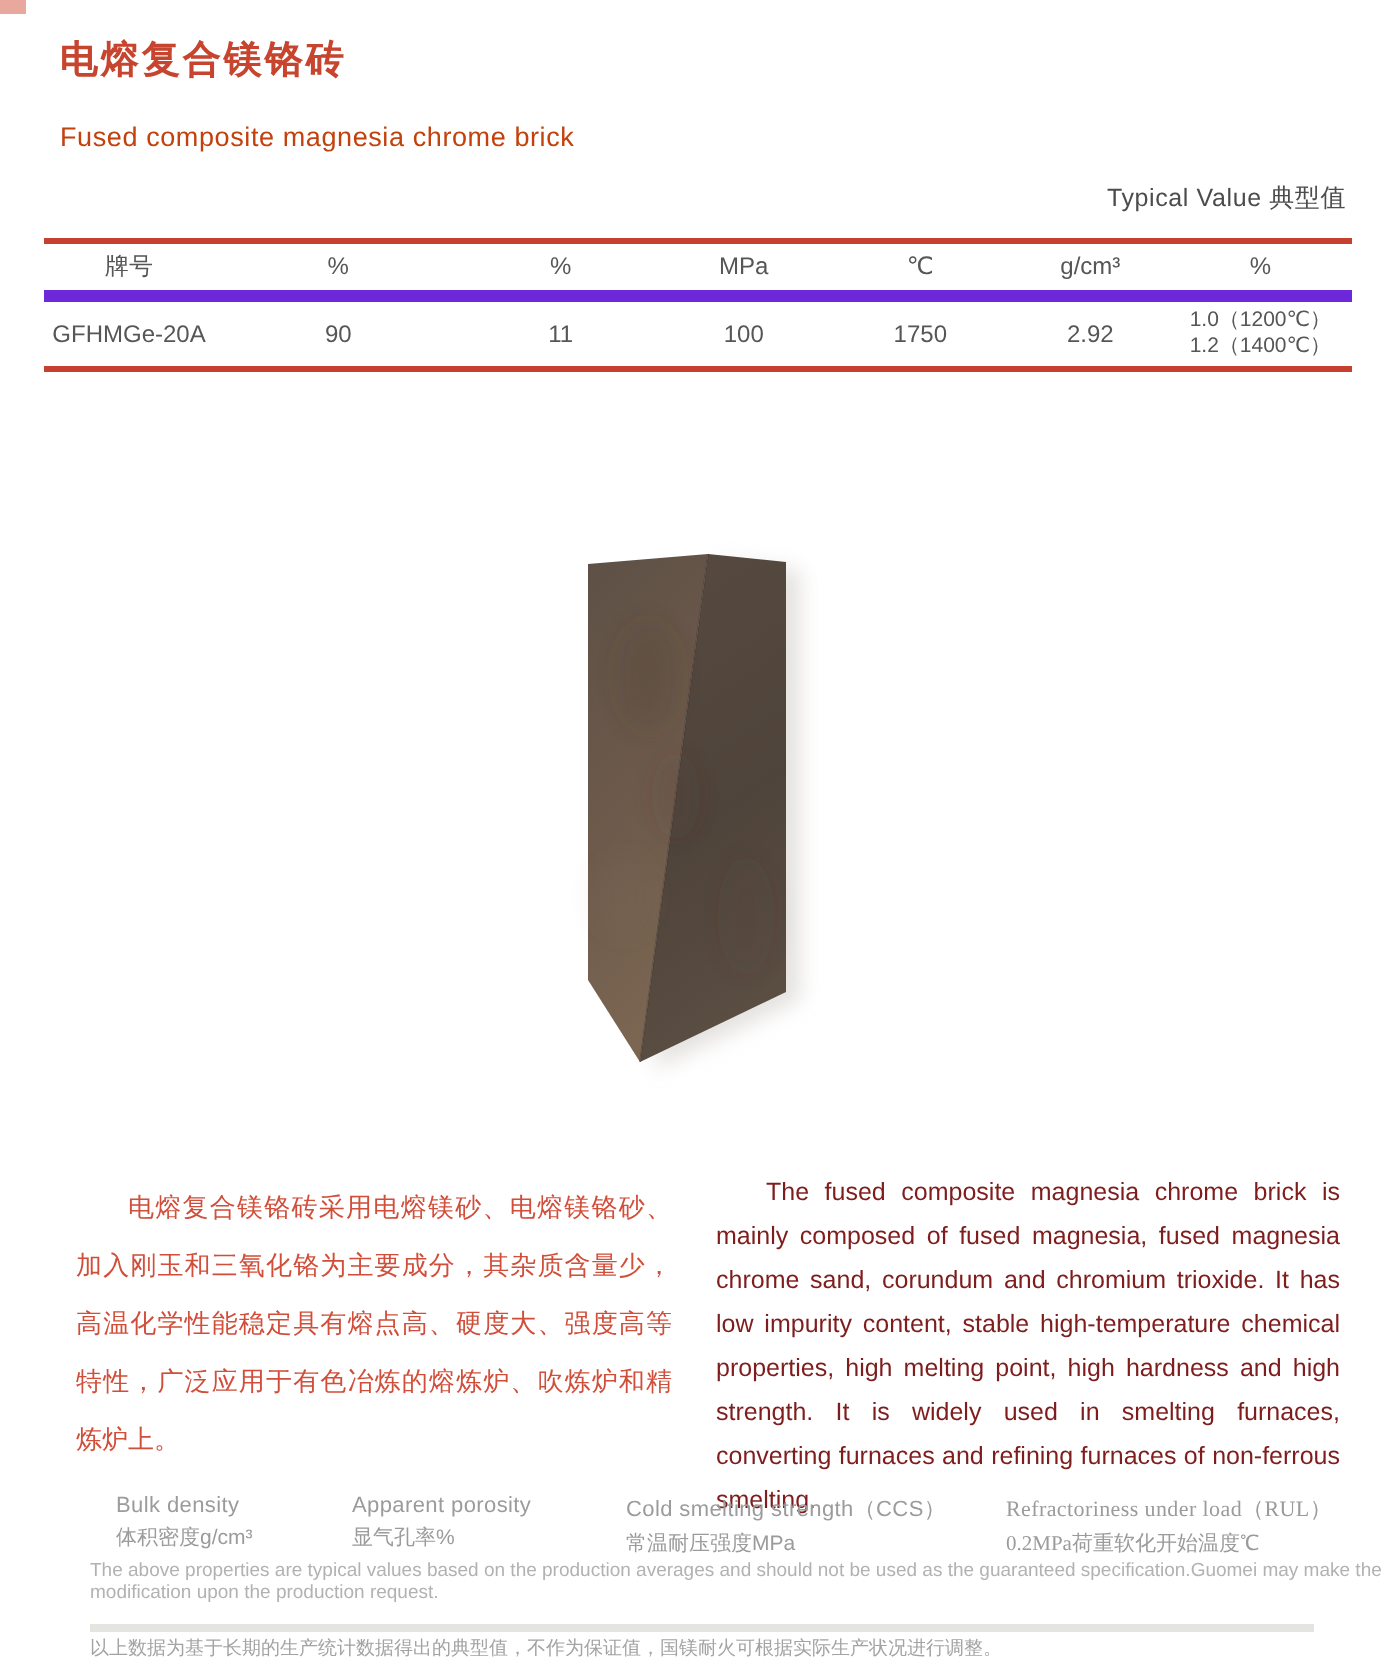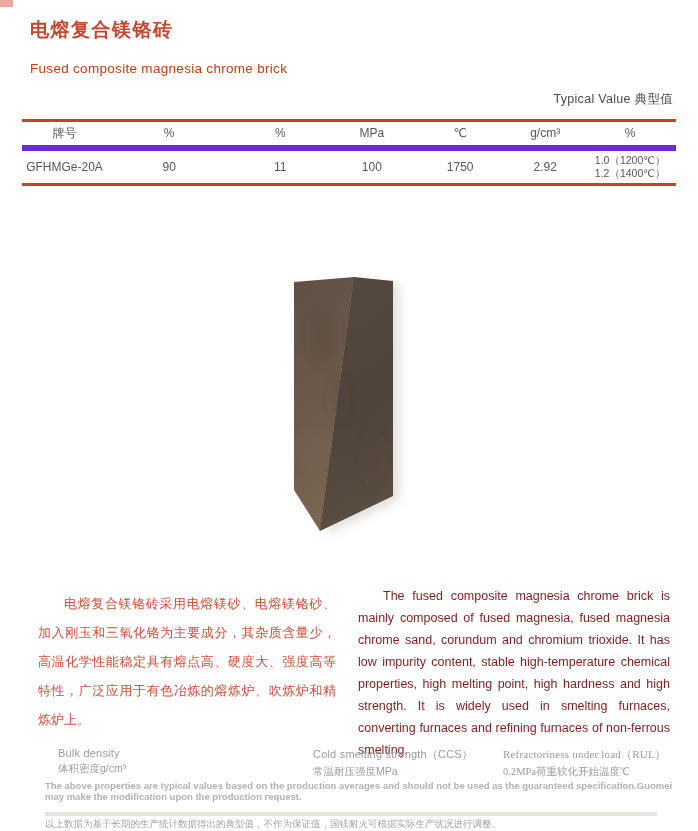--- a/index.html
+++ b/index.html
@@ -67,21 +67,21 @@
     text-align: justify; text-indent: 2em;
   }
   .glossary-item { position: absolute; top: 747px; }
   .glossary-item.g1 { left: 58px; }
   .glossary-item.g2 { left: 176px; }
   .glossary-item.g3 { left: 313px; }
   .glossary-item.g4 { left: 503px; font-family: Liberation Serif, serif; }
   .g-en { font-size: 11px; color: #9b9b9b; letter-spacing: 0.2px; }
   .g-zh { font-size: 10.5px; color: #9b9b9b; margin-top: 3px; }
   .disclaimer { position: absolute; left: 45px; top: 780px; width: 646px; }
-  .d-en { font-size: 9.5px; line-height: 11px; color: #b2b2b2; font-weight: bold; }
+  .d-en { font-size: 9.5px; line-height: 11px; color: #b2b2b2; }
   .d-zh { font-size: 9.5px; color: #a3a3a3; margin-top: 16px; }
   .bottom-bar {
     position: absolute; left: 45px; top: 812px;
     width: 612px; height: 4px; background: #e4e4e1;
   }
 </style>
 </head>
 <body>
 
 <div class="page">
@@ -163,20 +163,24 @@
     </svg>
   </div>
 
   <div class="desc-zh">电熔复合镁铬砖采用电熔镁砂、电熔镁铬砂、加入刚玉和三氧化铬为主要成分，其杂质含量少，高温化学性能稳定具有熔点高、硬度大、强度高等特性，广泛应用于有色冶炼的熔炼炉、吹炼炉和精炼炉上。</div>
   <div class="desc-en">The fused composite magnesia chrome brick is mainly composed of fused magnesia, fused magnesia chrome sand, corundum and chromium trioxide. It has low impurity content, stable high-temperature chemical properties, high melting point, high hardness and high strength. It is widely used in smelting furnaces, converting furnaces and refining furnaces of non-ferrous smelting.</div>
 
   <div class="glossary-item g1">
     <div class="g-en">Bulk density</div>
     <div class="g-zh">体积密度g/cm³</div>
   </div>
+  <div class="glossary-item g2">
+    <div class="g-en">Apparent porosity</div>
+    <div class="g-zh">显气孔率%</div>
+  </div>
   <div class="glossary-item g3">
     <div class="g-en">Cold smelting strength（CCS）</div>
     <div class="g-zh">常温耐压强度MPa</div>
   </div>
   <div class="glossary-item g4">
     <div class="g-en">Refractoriness under load（RUL）</div>
     <div class="g-zh">0.2MPa荷重软化开始温度℃</div>
   </div>
 
   <div class="disclaimer">

